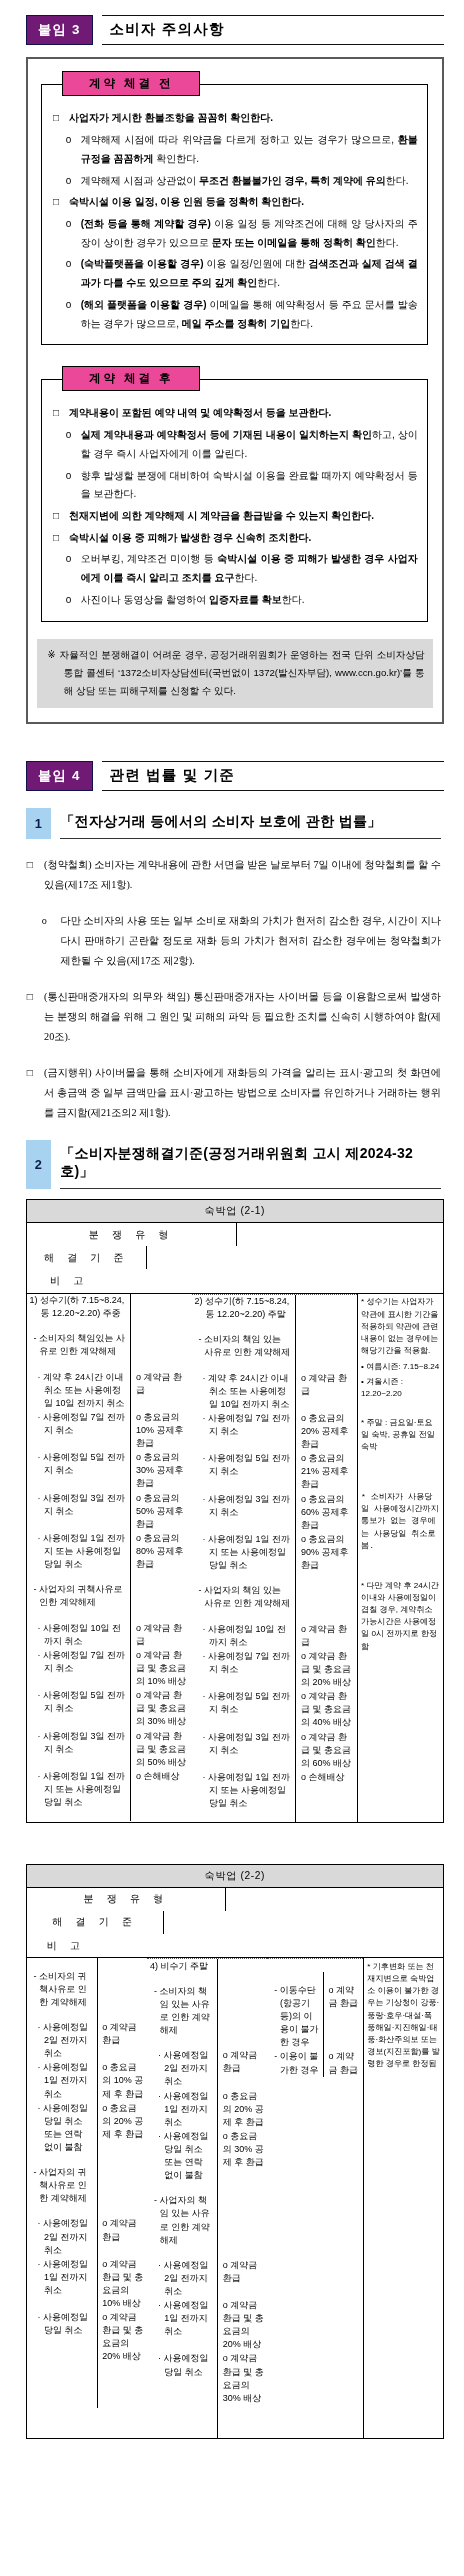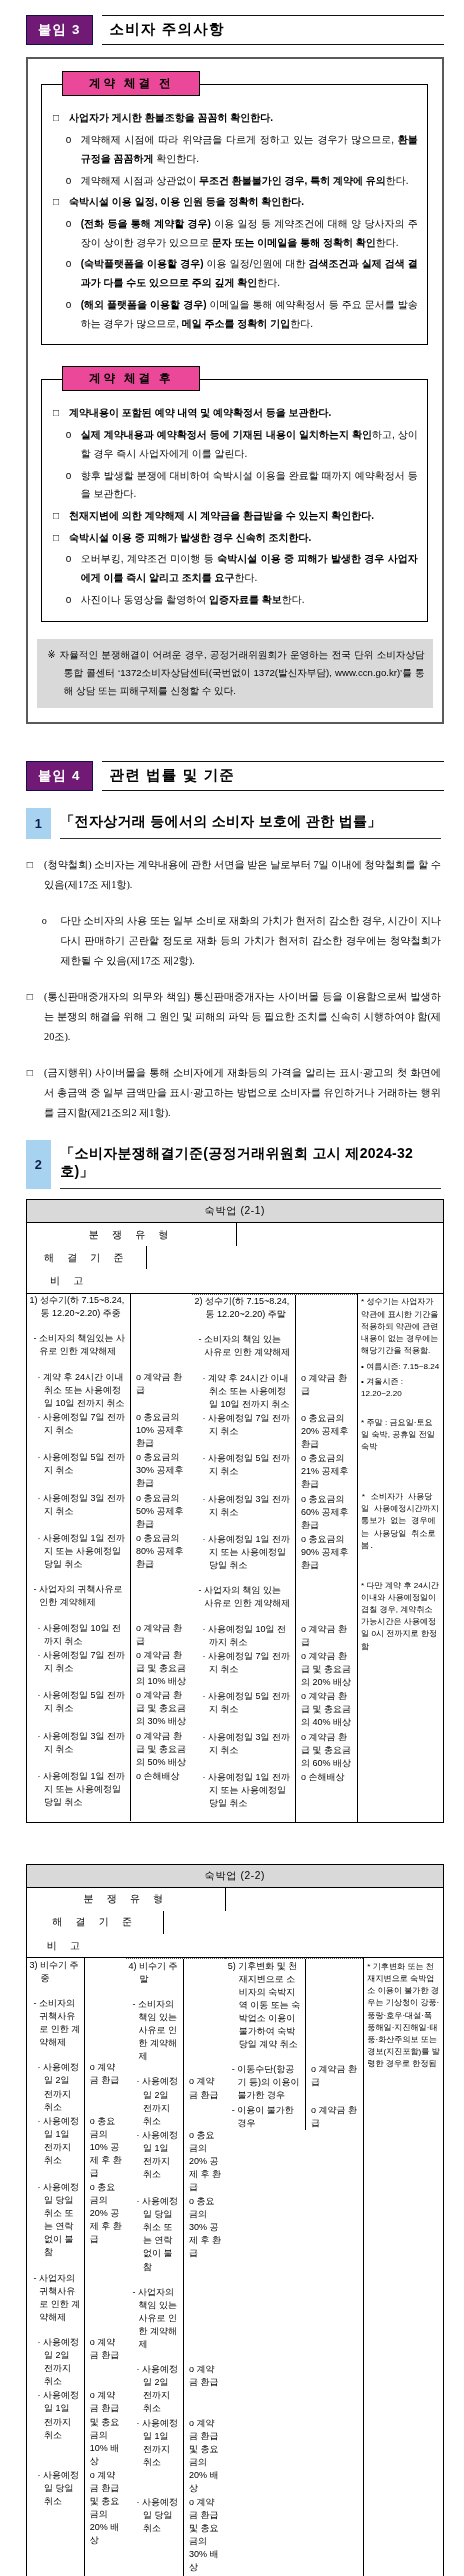--- a/index.html
+++ b/index.html
@@ -315,24 +315,20 @@
         <div class="sheet-table t-b tbl-2">
           <div class="tbl-title">숙박업 (2-2)</div>
           <div class="tbl-head">
             <div class="h h1">분 쟁 유 형</div>
             <div class="h h2">해 결 기 준</div>
             <div class="h h3">비 고</div>
           </div>
           <div class="tbl-body">
             <div class="t-main">
               <div class="t-sec">
-                <div class="t-row">
-                  <div class="lc num"><span>3) 비수기 주중</span></div>
-                  <div class="rc"></div>
-                </div>
                 <div class="t-row blank">
                   <div class="lc "></div>
                   <div class="rc"></div>
                 </div>
                 <div class="t-row">
                   <div class="lc dash"><span>- 소비자의 귀책사유로 인한 계약해제</span></div>
                   <div class="rc"></div>
                 </div>
                 <div class="t-row blank">
                   <div class="lc "></div>
@@ -452,21 +448,20 @@
                   <div class="lc "></div>
                   <div class="rc"></div>
                 </div>
                 <div class="t-row blank">
                   <div class="lc "></div>
                   <div class="rc"></div>
                 </div>
               </div>
               <div class="t-sec">
                 <div class="t-row">
-                  <div class="lc num"><span>5) 기후변화 및 천재지변으로 소비자의 숙박지역 이동 또는 숙박업소 이용이 불가하여 숙박 당일 계약 취소</span></div>
                   <div class="rc"></div>
                 </div>
                 <div class="t-row blank">
                   <div class="lc "></div>
                   <div class="rc"></div>
                 </div>
                 <div class="t-row">
                   <div class="lc dash"><span>- 이동수단(항공기 등)의 이용이 불가한 경우</span></div>
                   <div class="rc">o 계약금 환급</div>
                 </div>

